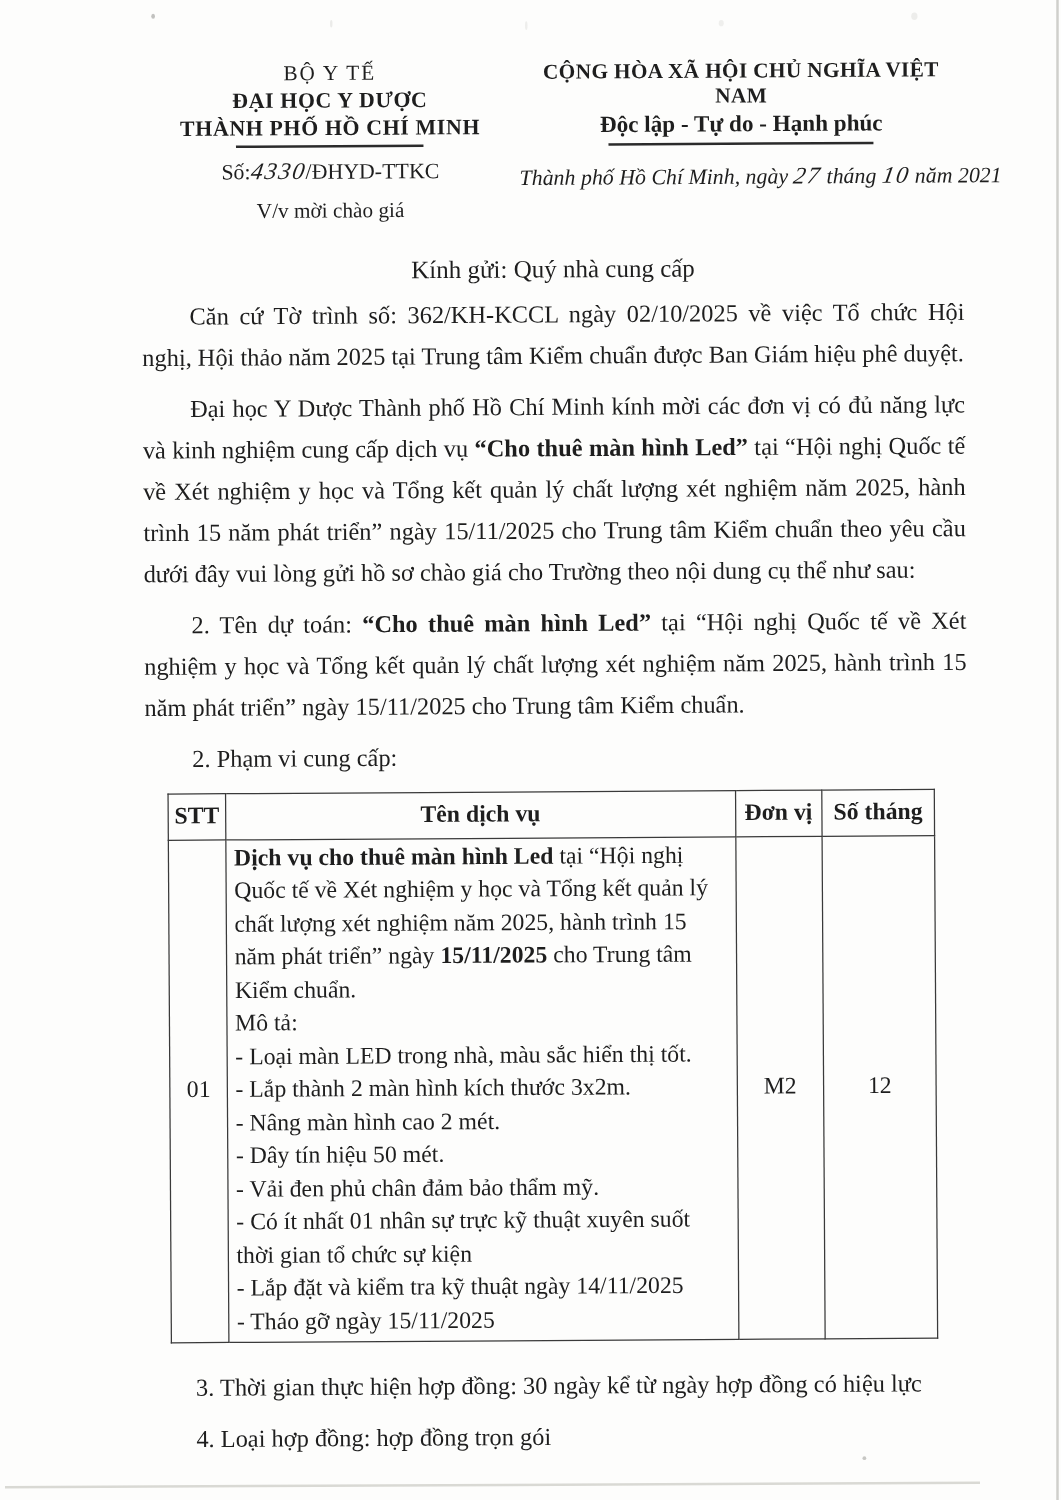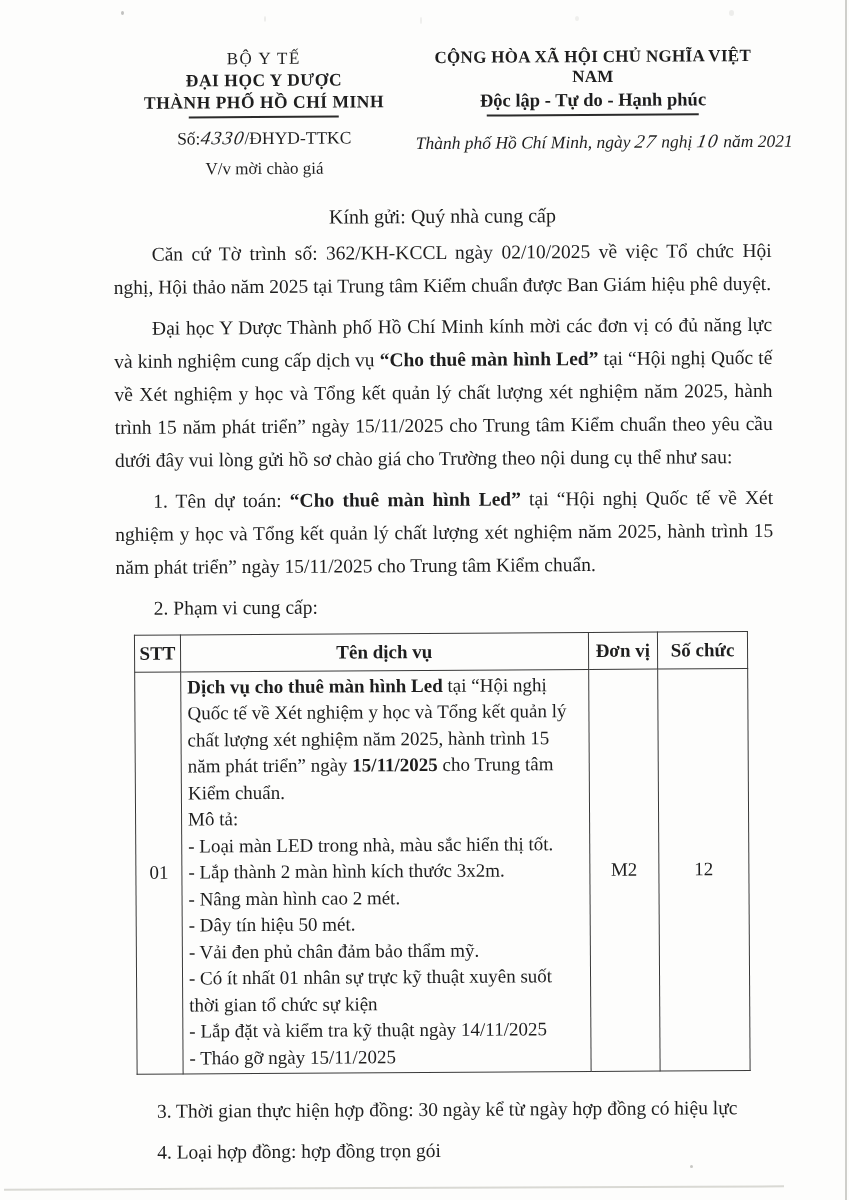--- a/index.html
+++ b/index.html
@@ -91,50 +91,50 @@
       </div>
       <div class="subject">V/v mời chào giá</div>
     </div>
     <div class="hdr-right">
       <div class="nation">CỘNG HÒA XÃ HỘI CHỦ NGHĨA VIỆT NAM</div>
       <div class="motto">Độc lập - Tự do - Hạnh phúc</div>
       <div class="rule rule-right"></div>
       <div class="dateline">
         <span>Thành phố Hồ Chí Minh, ngày</span>
         <span class="handwrite">27</span>
-        <span>nghị</span>
+        <span>tháng</span>
         <span class="handwrite">10</span>
         <span>năm 2021</span>
       </div>
     </div>
   </div>
 
   <div class="salutation">Kính gửi: Quý nhà cung cấp</div>
 
   <p class="para">Căn cứ Tờ trình số: 362/KH-KCCL ngày 02/10/2025 về việc Tổ chức Hội nghị, Hội thảo năm 2025 tại Trung tâm Kiểm chuẩn được Ban Giám hiệu phê duyệt.</p>
 
   <p class="para"><span>Đại học Y Dược Thành phố Hồ Chí Minh kính mời các đơn vị có đủ năng lực và kinh nghiệm cung cấp dịch vụ </span><span class="b">“Cho thuê màn hình Led”</span><span> tại “Hội nghị Quốc tế về Xét nghiệm y học và Tổng kết quản lý chất lượng xét nghiệm năm 2025, hành trình 15 năm phát triển” ngày 15/11/2025 cho Trung tâm Kiểm chuẩn theo yêu cầu dưới đây vui lòng gửi hồ sơ chào giá cho Trường theo nội dung cụ thể như sau:</span></p>
 
-  <p class="para"><span>1. Tên dự toán: </span><span class="b">“Cho thuê màn hình Led”</span><span> tại “Hội nghị Quốc tế về Xét nghiệm y học và Tổng kết quản lý chất lượng xét nghiệm năm 2025, hành trình 15 năm phát triển” ngày 15/11/2025 cho Trung tâm Kiểm chuẩn.</span></p>
+  <p class="para"><span>2. Tên dự toán: </span><span class="b">“Cho thuê màn hình Led”</span><span> tại “Hội nghị Quốc tế về Xét nghiệm y học và Tổng kết quản lý chất lượng xét nghiệm năm 2025, hành trình 15 năm phát triển” ngày 15/11/2025 cho Trung tâm Kiểm chuẩn.</span></p>
 
   <p class="para plain">2. Phạm vi cung cấp:</p>
 
   <table class="scope">
     <colgroup>
       <col class="col-stt">
         <col class="col-svc">
         <col class="col-unit">
         <col class="col-qty">
     </colgroup>
     <thead>
       <tr>
         <th>STT</th>
         <th>Tên dịch vụ</th>
         <th>Đơn vị</th>
-        <th>Số chức</th>
+        <th>Số tháng</th>
       </tr>
     </thead>
     <tbody>
       <tr>
         <td class="cell-center">01</td>
         <td class="svc-cell">
           <div><span class="b">Dịch vụ cho thuê màn hình Led</span><span> tại “Hội nghị Quốc tế về Xét nghiệm y học và Tổng kết quản lý chất lượng xét nghiệm năm 2025, hành trình 15 năm phát triển” ngày </span><span class="b">15/11/2025</span><span> cho Trung tâm Kiểm chuẩn.</span></div>
           <div>Mô tả:</div>
           <div class="bullet">- Loại màn LED trong nhà, màu sắc hiển thị tốt.</div>
           <div class="bullet">- Lắp thành 2 màn hình kích thước 3x2m.</div>

